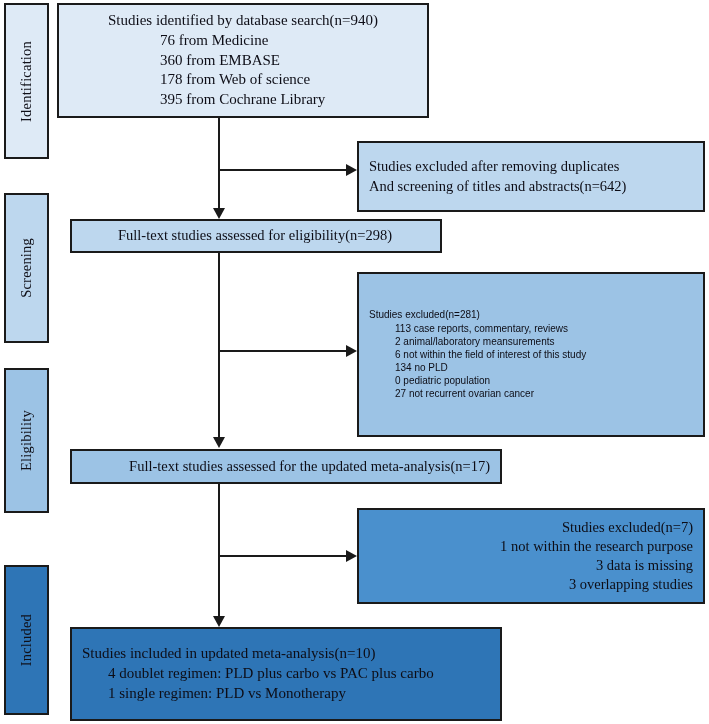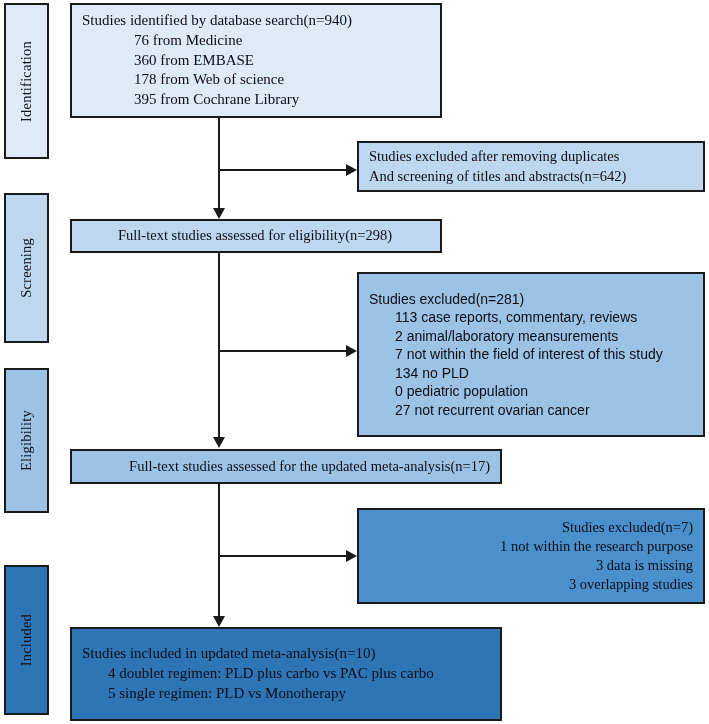--- a/index.html
+++ b/index.html
@@ -71,21 +71,21 @@
   .center {
     text-align: center;
     padding-left: 8px;
   }
 
   .serif  { font-family: "Liberation Serif", "DejaVu Serif", serif; }
   .sans   { font-family: "Liberation Sans", "DejaVu Sans", sans-serif; }
 
   .fs15 { font-size: 15px; }
   .fs145 { font-size: 14.5px; }
-  .fs14 { font-size: 14px; }
+  .fs14 { font-size: 10px; }
 
   
   .vline {
     position: absolute;
     width: 2px;
     background: #1a1a1a;
   }
   .hline {
     position: absolute;
     height: 2px;
@@ -135,57 +135,57 @@
   <div class="vline" style="left:218px; top:252px; height:187px;"></div>
   <div class="arrow-down" style="left:213px; top:437px;"></div>
   <div class="hline" style="left:218px; top:350px; width:130px;"></div>
   <div class="arrow-right" style="left:346px; top:345px;"></div>
 
   <div class="vline" style="left:218px; top:484px; height:134px;"></div>
   <div class="arrow-down" style="left:213px; top:616px;"></div>
   <div class="hline" style="left:218px; top:555px; width:130px;"></div>
   <div class="arrow-right" style="left:346px; top:550px;"></div>
 
-  <div class="box" style="left:70px; top:3px; width:372px; height:115px; background:#deeaf6;">
+  <div class="box" style="left:57px; top:3px; width:372px; height:115px; background:#deeaf6;padding-left:39px;">
     <span class="line serif fs15 pad">Studies identified by database search(n=940)</span>
     <span class="line serif fs15 pad indent">76 from Medicine</span>
     <span class="line serif fs15 pad indent">360 from EMBASE</span>
     <span class="line serif fs15 pad indent">178 from Web of science</span>
     <span class="line serif fs15 pad indent">395 from Cochrane Library</span>
   </div>
 
-  <div class="box" style="left:357px; top:141px; width:348px; height:51px; background:#bdd7ee;">
+  <div class="box" style="left:357px; top:141px; width:348px; height:71px; background:#bdd7ee;">
     <span class="line serif fs145 pad">Studies excluded after removing duplicates</span>
     <span class="line serif fs145 pad">And screening of titles and abstracts(n=642)</span>
   </div>
 
   <div class="box" style="left:70px; top:219px; width:372px; height:34px; background:#bdd7ee;">
     <span class="line serif fs145 pad center">Full-text studies assessed for eligibility(n=298)</span>
   </div>
 
   <div class="box" style="left:357px; top:272px; width:348px; height:165px; background:#9cc3e5;">
     <span class="line sans fs14 pad">Studies excluded(n=281)</span>
     <span class="line sans fs14 pad indent-sm">113 case reports, commentary, reviews</span>
     <span class="line sans fs14 pad indent-sm">2 animal/laboratory meansurements</span>
-    <span class="line sans fs14 pad indent-sm">7 not within the field of interest of this study</span>
+    <span class="line sans fs14 pad indent-sm">6 not within the field of interest of this study</span>
     <span class="line sans fs14 pad indent-sm">134 no PLD</span>
     <span class="line sans fs14 pad indent-sm">0 pediatric population</span>
     <span class="line sans fs14 pad indent-sm">27 not recurrent ovarian cancer</span>
   </div>
 
   <div class="box" style="left:70px; top:449px; width:432px; height:35px; background:#9cc3e5;align-items:flex-end;">
     <span class="line serif fs145 pad center">Full-text studies assessed for the updated meta-analysis(n=17)</span>
   </div>
 
   <div class="box" style="left:357px; top:508px; width:348px; height:96px; background:#4a90cd;text-align:right;">
     <span class="line serif fs145 pad">Studies excluded(n=7)</span>
     <span class="line serif fs145 pad indent-sm">1 not within the research purpose</span>
     <span class="line serif fs145 pad indent-sm">3 data is missing</span>
     <span class="line serif fs145 pad indent-sm">3 overlapping studies</span>
   </div>
 
   <div class="box" style="left:70px; top:627px; width:432px; height:94px; background:#2e75b6;">
     <span class="line serif fs15 pad">Studies included in updated meta-analysis(n=10)</span>
     <span class="line serif fs15 pad indent-sm">4 doublet regimen: PLD plus carbo vs PAC plus carbo</span>
-    <span class="line serif fs15 pad indent-sm">5 single regimen: PLD vs Monotherapy</span>
+    <span class="line serif fs15 pad indent-sm">1 single regimen: PLD vs Monotherapy</span>
   </div>
 
 </div>
 
 </body></html>

